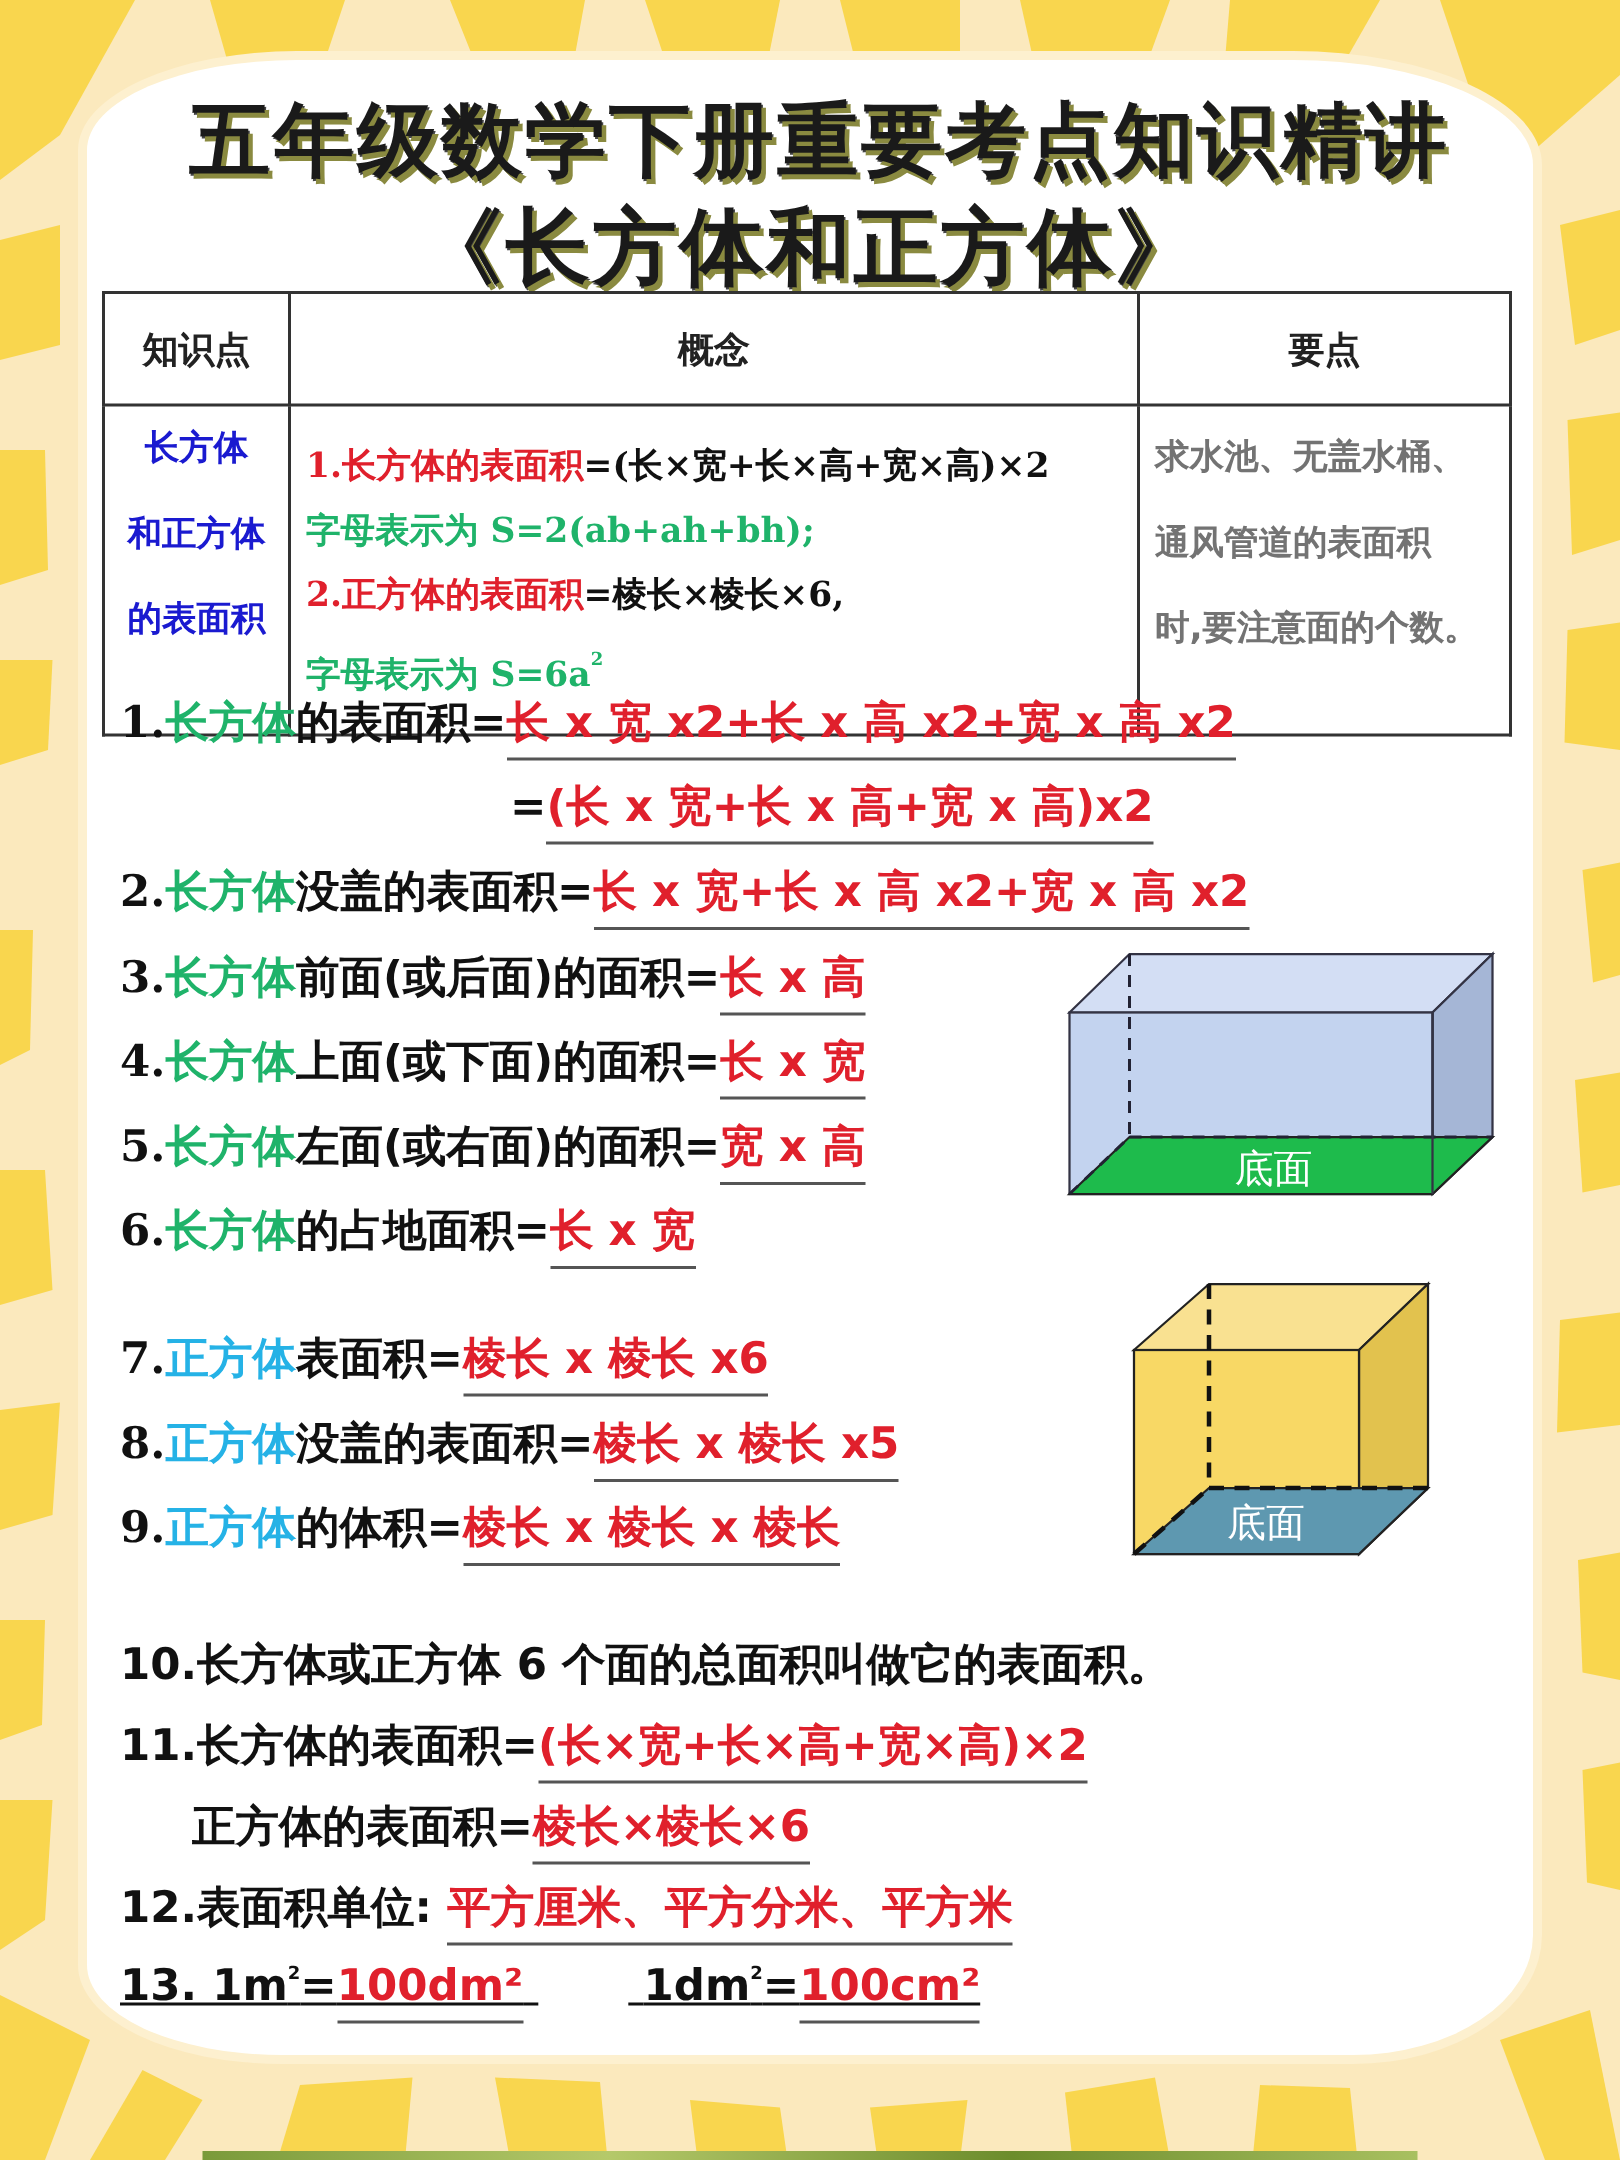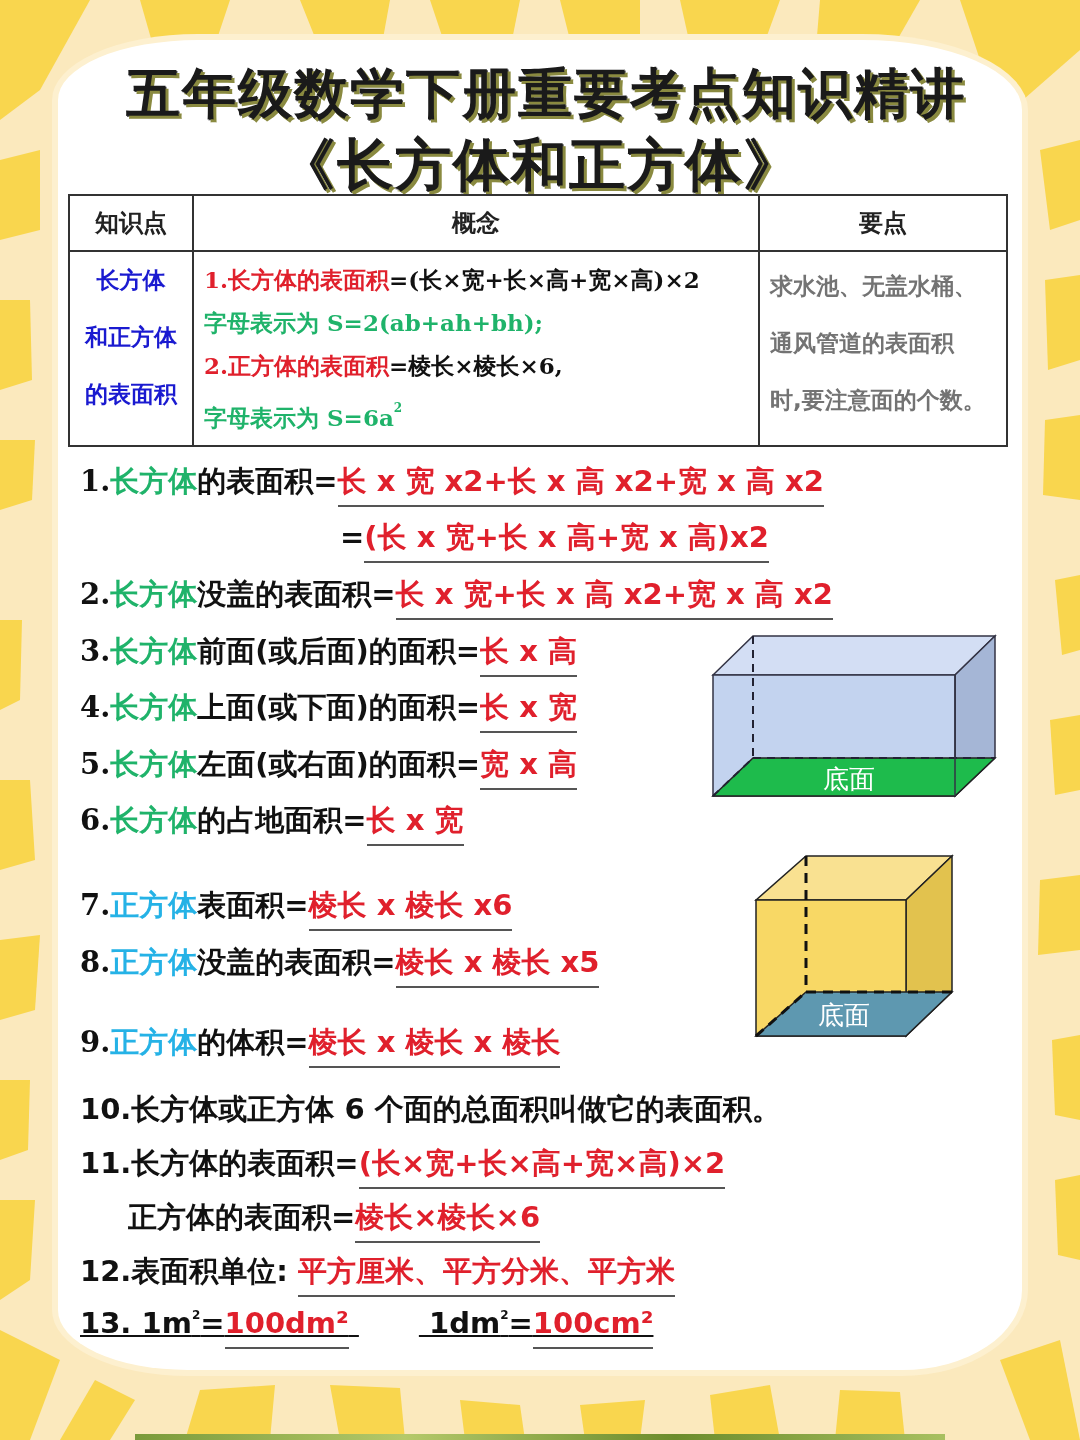--- a/index.html
+++ b/index.html
@@ -31,24 +31,24 @@
   }
   .title.t1 { top: 58px; padding-left: 12px; }
   .title.t2 { top: 128px; font-size: 56px; }
 
   table.kp {
     position: absolute; left: 68px; top: 194px; width: 940px;
     border-collapse: collapse; background: #fff;
     font-family: "DejaVu Sans", "Liberation Sans", sans-serif;
   }
   table.kp th, table.kp td { border: 2px solid #333; }
-  table.kp th { height: 56px; font-size: 24px; font-weight: bold; color: #222; }
+  table.kp th { height: 75px; font-size: 24px; font-weight: bold; color: #222; }
   table.kp td { vertical-align: top; font-size: 23px; font-weight: bold; }
   .c1 { width: 124px; text-align: center; color: #1a1ad0; line-height: 57px; padding-top: 0; }
-  .c2 { width: 566px; padding: 6px 10px; line-height: 43px; }
+  .c2 { width: 566px; padding: 18px 10px; line-height: 43px; }
   .c3 { padding: 6px 10px; line-height: 57px; color: #737373; }
   .red { color: #e0202c; }
   .green { color: #1fb36a; }
   .blk { color: #111; }
   .cyan { color: #25b2e6; }
   .serif { font-family: "DejaVu Serif", "Liberation Serif", serif; }
   sup { font-size: 12px; vertical-align: 14px; }
 
   .line {
     position: absolute; left: 80px;
@@ -174,21 +174,21 @@
   <div class="line" style="top:801px;">
     <span class="num">6.</span><span class="green">长方体</span><span>的占地面积=</span><span class="ans">长 x 宽</span>
   </div>
 
   <div class="line" style="top:886px;">
     <span class="num">7.</span><span class="cyan">正方体</span><span>表面积=</span><span class="ans">棱长 x 棱长 x6</span>
   </div>
   <div class="line" style="top:943px;">
     <span class="num">8.</span><span class="cyan">正方体</span><span>没盖的表面积=</span><span class="ans">棱长 x 棱长 x5</span>
   </div>
-  <div class="line" style="top:999px;margin-top:24px;">
+  <div class="line" style="top:999px;">
     <span class="num">9.</span><span class="cyan">正方体</span><span>的体积=</span><span class="ans">棱长 x 棱长 x 棱长</span>
   </div>
 
   <div class="line serif" style="top:1090px;">10.长方体或正方体 6 个面的总面积叫做它的表面积。</div>
   <div class="line" style="top:1144px;">
     <span>11.长方体的表面积=</span><span class="ans">(长×宽+长×高+宽×高)×2</span>
   </div>
   <div class="line" style="top:1198px; left:128px;">
     <span>正方体的表面积=</span><span class="ans">棱长×棱长×6</span>
   </div>

